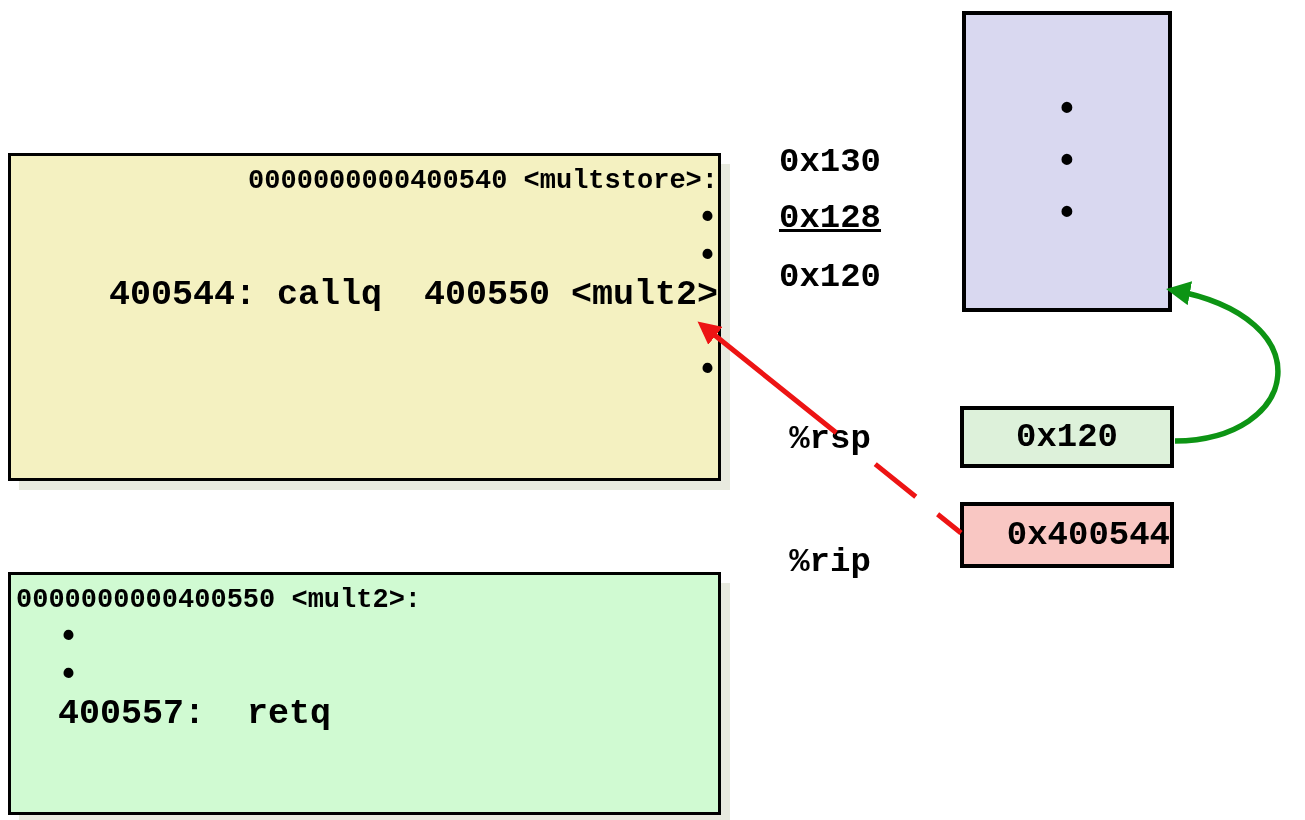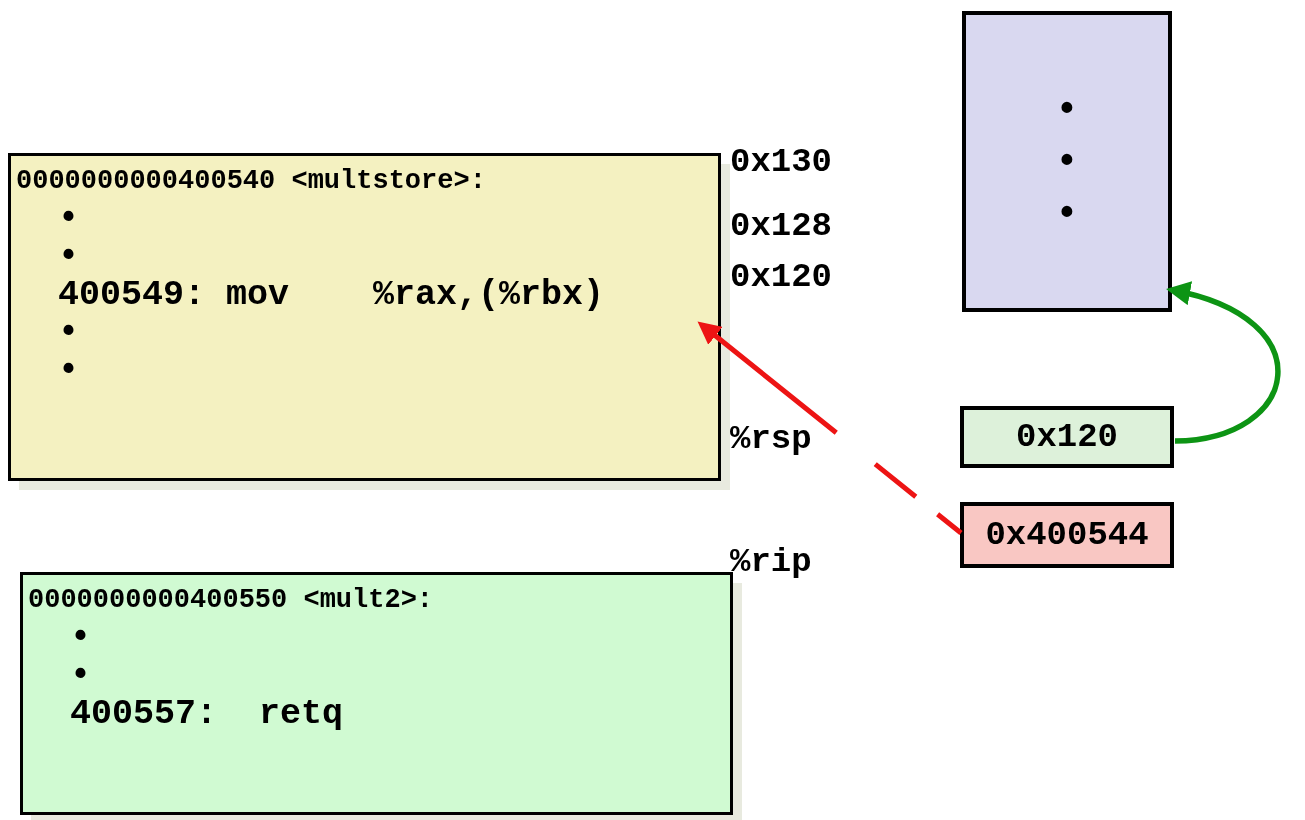--- a/index.html
+++ b/index.html
@@ -14,68 +14,68 @@
   }
 
   
   .code-box {
     position:absolute;
     box-sizing:border-box;
     border:3px solid #000;
     box-shadow:10px 10px 0 -1px #e8eadf;
     padding:6px 0 0 5px;
   }
-  .box-multstore { left:8px;  top:153px; width:713px; height:328px; background:#f4f1c1; }
-  .box-mult2     { left:20px;  top:572px; width:713px; height:243px; background:#d0fad2; }
+  .box-multstore { left:8px;  top:153px; width:713px; height:328px; background:#f4f1c1;text-align:right; }
+  .box-mult2     { left:8px;  top:572px; width:713px; height:243px; background:#d0fad2; }
   .code-header { white-space:pre; font-size:27px; line-height:38px; }
   .code-line   { white-space:pre; font-size:35px; line-height:38px; }
 
   
   .stack-box {
     position:absolute; left:962px; top:11px; width:210px; height:301px;
     box-sizing:border-box; background:#d9d8f0; border:4px solid #000;
     display:flex; flex-direction:column; justify-content:center; align-items:center;
   }
   .stack-dot { font-size:38px; line-height:52px; }
 
   
   .side-label {
     position:absolute; left:730px; width:200px;
-    text-align:left; font-size:34px; line-height:40px;
+    text-align:center; font-size:34px; line-height:40px;
   }
   .lbl-0x130 { top:142px; }
-  .lbl-0x128 { top:206px; }
+  .lbl-0x128 { top:198px;text-decoration:underline; }
   .lbl-0x120 { top:257px; }
   .lbl-rsp   { top:419px; }
   .lbl-rip   { top:542px; }
 
   
   .reg-box {
     position:absolute; left:960px; width:214px;
     box-sizing:border-box; border:4px solid #000;
     display:flex; align-items:center; justify-content:center;
     font-size:34px;
   }
   .reg-rsp { top:406px; height:62px; background:#ddf1da; }
-  .reg-rip { top:502px; height:66px; background:#f9c7c3; }
+  .reg-rip { top:502px; height:66px; background:#f9c7c3;justify-content:flex-end; }
 
   
   .arrow-layer {
     position:absolute; left:0; top:0; width:1305px; height:820px;
     pointer-events:none; z-index:5;
   }
 </style>
 </head>
 <body>
 
 <div class="code-box box-multstore">
   <div class="code-header">0000000000400540 &lt;multstore&gt;:</div>
   <div class="code-line">  •</div>
   <div class="code-line">  •</div>
-  <div class="code-line">  400549: mov    %rax,(%rbx)</div>
+  <div class="code-line">  400544: callq  400550 &lt;mult2&gt;</div>
   <div class="code-line">  •</div>
   <div class="code-line">  •</div>
 </div>
 
 <div class="code-box box-mult2">
   <div class="code-header">0000000000400550 &lt;mult2&gt;:</div>
   <div class="code-line">  •</div>
   <div class="code-line">  •</div>
   <div class="code-line">  400557:  retq</div>
 </div>

